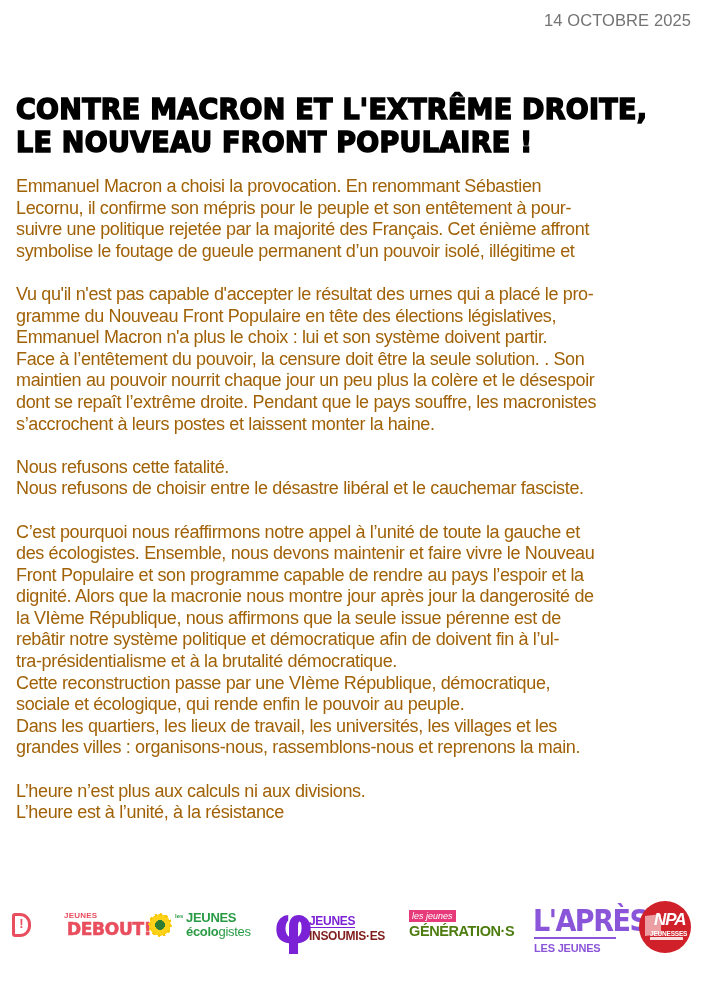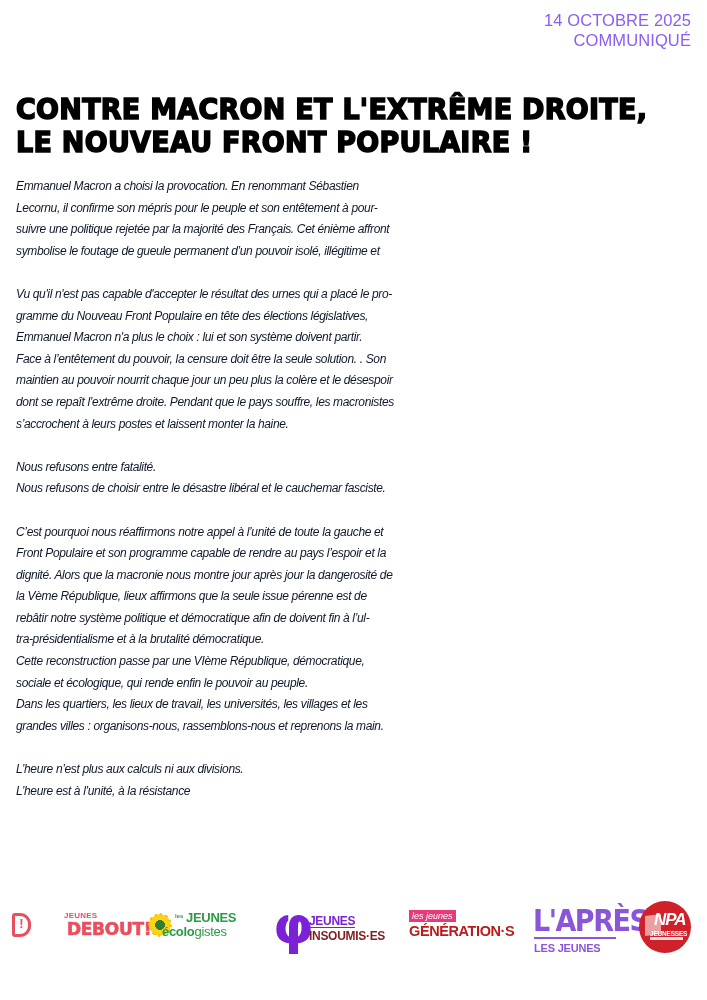--- a/index.html
+++ b/index.html
@@ -15,21 +15,21 @@
       font-family: "Liberation Sans", "DejaVu Sans", sans-serif;
       color: #111111;
     }
     .meta {
       position: absolute;
       right: 16px;
       top: 10px;
       text-align: right;
       font-size: 16.5px;
       line-height: 20px;
-      color: #8b5cf6;
+      color: #737373;
       letter-spacing: 0.1px;
     }
     .title {
       position: absolute;
       left: 16px;
       top: 93px;
       margin: 0;
       font-family: "DejaVu Sans", "Liberation Sans", sans-serif;
       font-weight: 900;
       font-size: 29px;
@@ -39,25 +39,24 @@
       -webkit-text-stroke: 1.6px #000;
       transform: scaleX(0.93);
       transform-origin: left top;
     }
     .title span { display: block; white-space: nowrap; }
     .body {
       position: absolute;
       left: 16px;
       top: 176px;
       width: 680px;
-      font-size: 12px;
+      font-size: 18px;
       line-height: 21.6px;
-      color: #0f172a;
+      color: #a16207;
       letter-spacing: -0.35px;
-      font-style: italic;
     }
     .para { margin: 0 0 21.6px 0; }
     .line { display: block; white-space: nowrap; }
     .logos {
       position: absolute;
       left: 0;
       top: 896px;
       width: 707px;
       height: 60px;
     }
@@ -86,59 +85,58 @@
       background: radial-gradient(circle, #2e7d32 0 28%, #ffd21a 30% 62%, transparent 64%);
     }
     .sun::before {
       content: ""; position: absolute; inset: 0; border-radius: 50%;
       background: repeating-conic-gradient(#f7c600 0 12deg, transparent 12deg 30deg);
       -webkit-mask: radial-gradient(circle, transparent 0 55%, #000 56% 100%);
       mask: radial-gradient(circle, transparent 0 55%, #000 56% 100%);
     }
     .eco-les { position: absolute; left: 27px; top: 4px; font-size: 6px; font-weight: 700; color: #2a9b45; }
     .eco-jeunes { position: absolute; left: 38px; top: 1px; font-size: 13px; font-weight: 900; color: #2a9b45; letter-spacing: -0.3px; }
-    .eco-ecolo { position: absolute; left: 14px; top: 15px; font-size: 13px; font-weight: 900; color: #2a9b45; letter-spacing: -0.3px; }
+    .eco-ecolo { position: absolute; left: 38px; top: 15px; font-size: 13px; font-weight: 900; color: #2a9b45; letter-spacing: -0.3px; }
     .eco-gistes { font-weight: 400; color: #2a9b45; }
 
     
     .logo-lfi { left: 273px; top: 3px; width: 118px; height: 52px; }
     .phi {
       position: absolute; left: 0; top: 0; font-size: 52px; line-height: 52px; font-weight: 900;
       color: #7b22d6; font-family: "DejaVu Sans", sans-serif;
     }
     .lfi-line1 { position: absolute; left: 36px; top: 16px; font-size: 12px; font-weight: 900; color: #7b22d6; letter-spacing: -0.3px; border-bottom: 1.5px solid #7b22d6; line-height: 12px; }
     .lfi-line2 { position: absolute; left: 36px; top: 31px; font-size: 12px; font-weight: 900; color: #7f1d1d; letter-spacing: -0.3px; line-height: 12px; }
 
     
     .logo-gen { left: 407px; top: 14px; width: 112px; height: 34px; }
     .gen-les {
       position: absolute; left: 2px; top: 0; padding: 0 3px; background: #e63a7a; color: #fff;
       font-size: 9px; font-style: italic; line-height: 12px;
     }
-    .gen-big { position: absolute; left: 2px; top: 13px; font-size: 14.5px; font-weight: 900; color: #b91c1c; letter-spacing: -0.4px; white-space: nowrap; }
+    .gen-big { position: absolute; left: 2px; top: 13px; font-size: 14.5px; font-weight: 900; color: #4d7c0f; letter-spacing: -0.4px; white-space: nowrap; }
 
     
     .logo-apres { left: 533px; top: 10px; width: 86px; height: 50px; }
     .apres-big { position: absolute; left: 0; top: 0; font-size: 27px; line-height: 27px; font-weight: 900; color: #8a55d8; letter-spacing: -1.5px; transform: scaleY(1.1); transform-origin: top left; font-family: "DejaVu Sans", sans-serif; }
     .apres-bar { position: absolute; left: 1px; top: 31px; width: 82px; height: 2px; background: #8a55d8; }
     .apres-small { position: absolute; left: 1px; top: 36px; font-size: 11px; font-weight: 900; color: #8a55d8; letter-spacing: -0.2px; }
 
     
     .logo-npa { left: 639px; top: 5px; width: 52px; height: 52px; border-radius: 50%; background: #d0202a; overflow: hidden; }
     .npa-flag { position: absolute; left: 6px; top: 14px; width: 16px; height: 20px; background: #f4c9cc; opacity: 0.75; transform: skewY(-8deg); }
     .npa-text { position: absolute; left: 15px; top: 9px; font-size: 17px; font-weight: 900; color: #ffffff; font-style: italic; letter-spacing: -1px; }
     .npa-sub { position: absolute; left: 11px; top: 29px; font-size: 6.5px; font-weight: 900; color: #fff; letter-spacing: -0.2px; }
     .npa-sub2 { position: absolute; left: 11px; top: 36px; width: 33px; height: 3px; background: #fff; opacity: 0.85; }
   </style>
 </head>
 <body>
 
 <div class="meta">
   <div>14 OCTOBRE 2025</div>
-  <div>COMMUNIQUÉ</div>
 </div>
 
 <h1 class="title">
   <span>CONTRE MACRON ET L'EXTRÊME DROITE,</span>
   <span>LE NOUVEAU FRONT POPULAIRE !</span>
 </h1>
 
 <div class="body">
   <p class="para">
     <span class="line">Emmanuel Macron a choisi la provocation. En renommant Sébastien</span>
@@ -149,28 +147,29 @@
   <p class="para">
     <span class="line">Vu qu'il n'est pas capable d'accepter le résultat des urnes qui a placé le pro-</span>
     <span class="line">gramme du Nouveau Front Populaire en tête des élections législatives,</span>
     <span class="line">Emmanuel Macron n'a plus le choix : lui et son système doivent partir.</span>
     <span class="line">Face à l’entêtement du pouvoir, la censure doit être la seule solution. . Son</span>
     <span class="line">maintien au pouvoir nourrit chaque jour un peu plus la colère et le désespoir</span>
     <span class="line">dont se repaît l’extrême droite. Pendant que le pays souffre, les macronistes</span>
     <span class="line">s’accrochent à leurs postes et laissent monter la haine.</span>
   </p>
   <p class="para">
-    <span class="line">Nous refusons entre fatalité.</span>
+    <span class="line">Nous refusons cette fatalité.</span>
     <span class="line">Nous refusons de choisir entre le désastre libéral et le cauchemar fasciste.</span>
   </p>
   <p class="para">
     <span class="line">C’est pourquoi nous réaffirmons notre appel à l’unité de toute la gauche et</span>
+    <span class="line">des écologistes. Ensemble, nous devons maintenir et faire vivre le Nouveau</span>
     <span class="line">Front Populaire et son programme capable de rendre au pays l’espoir et la</span>
     <span class="line">dignité. Alors que la macronie nous montre jour après jour la dangerosité de</span>
-    <span class="line">la Vème République, lieux affirmons que la seule issue pérenne est de</span>
+    <span class="line">la VIème République, nous affirmons que la seule issue pérenne est de</span>
     <span class="line">rebâtir notre système politique et démocratique afin de doivent fin à l’ul-</span>
     <span class="line">tra-présidentialisme et à la brutalité démocratique.</span>
     <span class="line">Cette reconstruction passe par une VIème République, démocratique,</span>
     <span class="line">sociale et écologique, qui rende enfin le pouvoir au peuple.</span>
     <span class="line">Dans les quartiers, les lieux de travail, les universités, les villages et les</span>
     <span class="line">grandes villes : organisons-nous, rassemblons-nous et reprenons la main.</span>
   </p>
   <p class="para">
     <span class="line">L’heure n’est plus aux calculs ni aux divisions.</span>
     <span class="line">L’heure est à l’unité, à la résistance</span>

